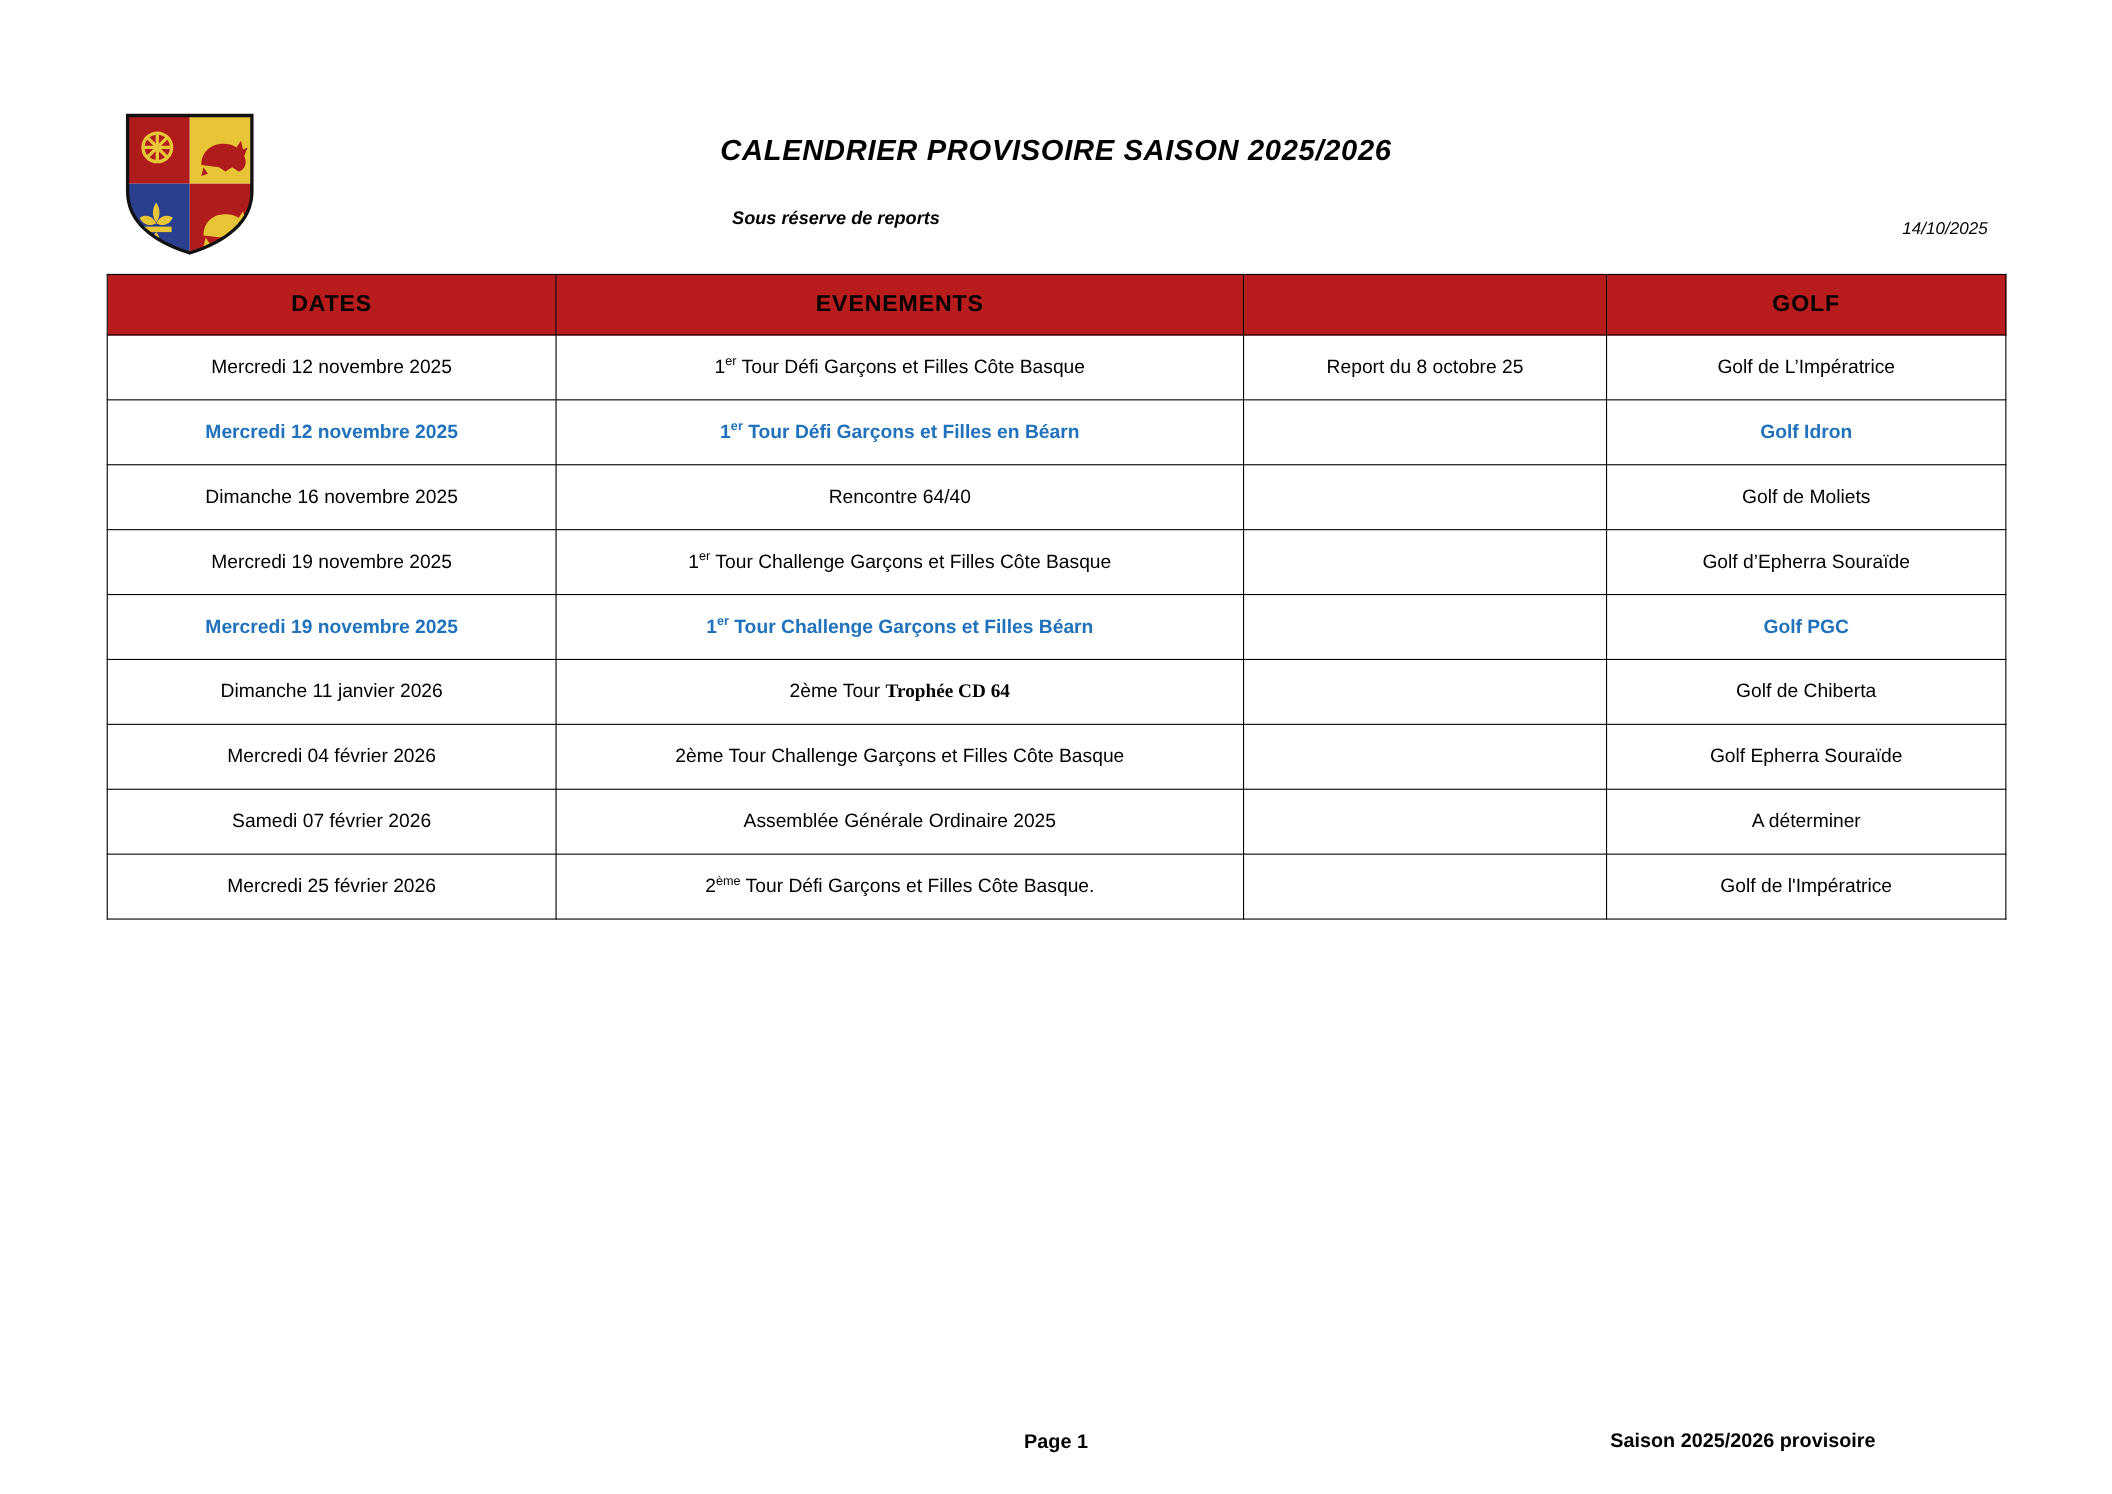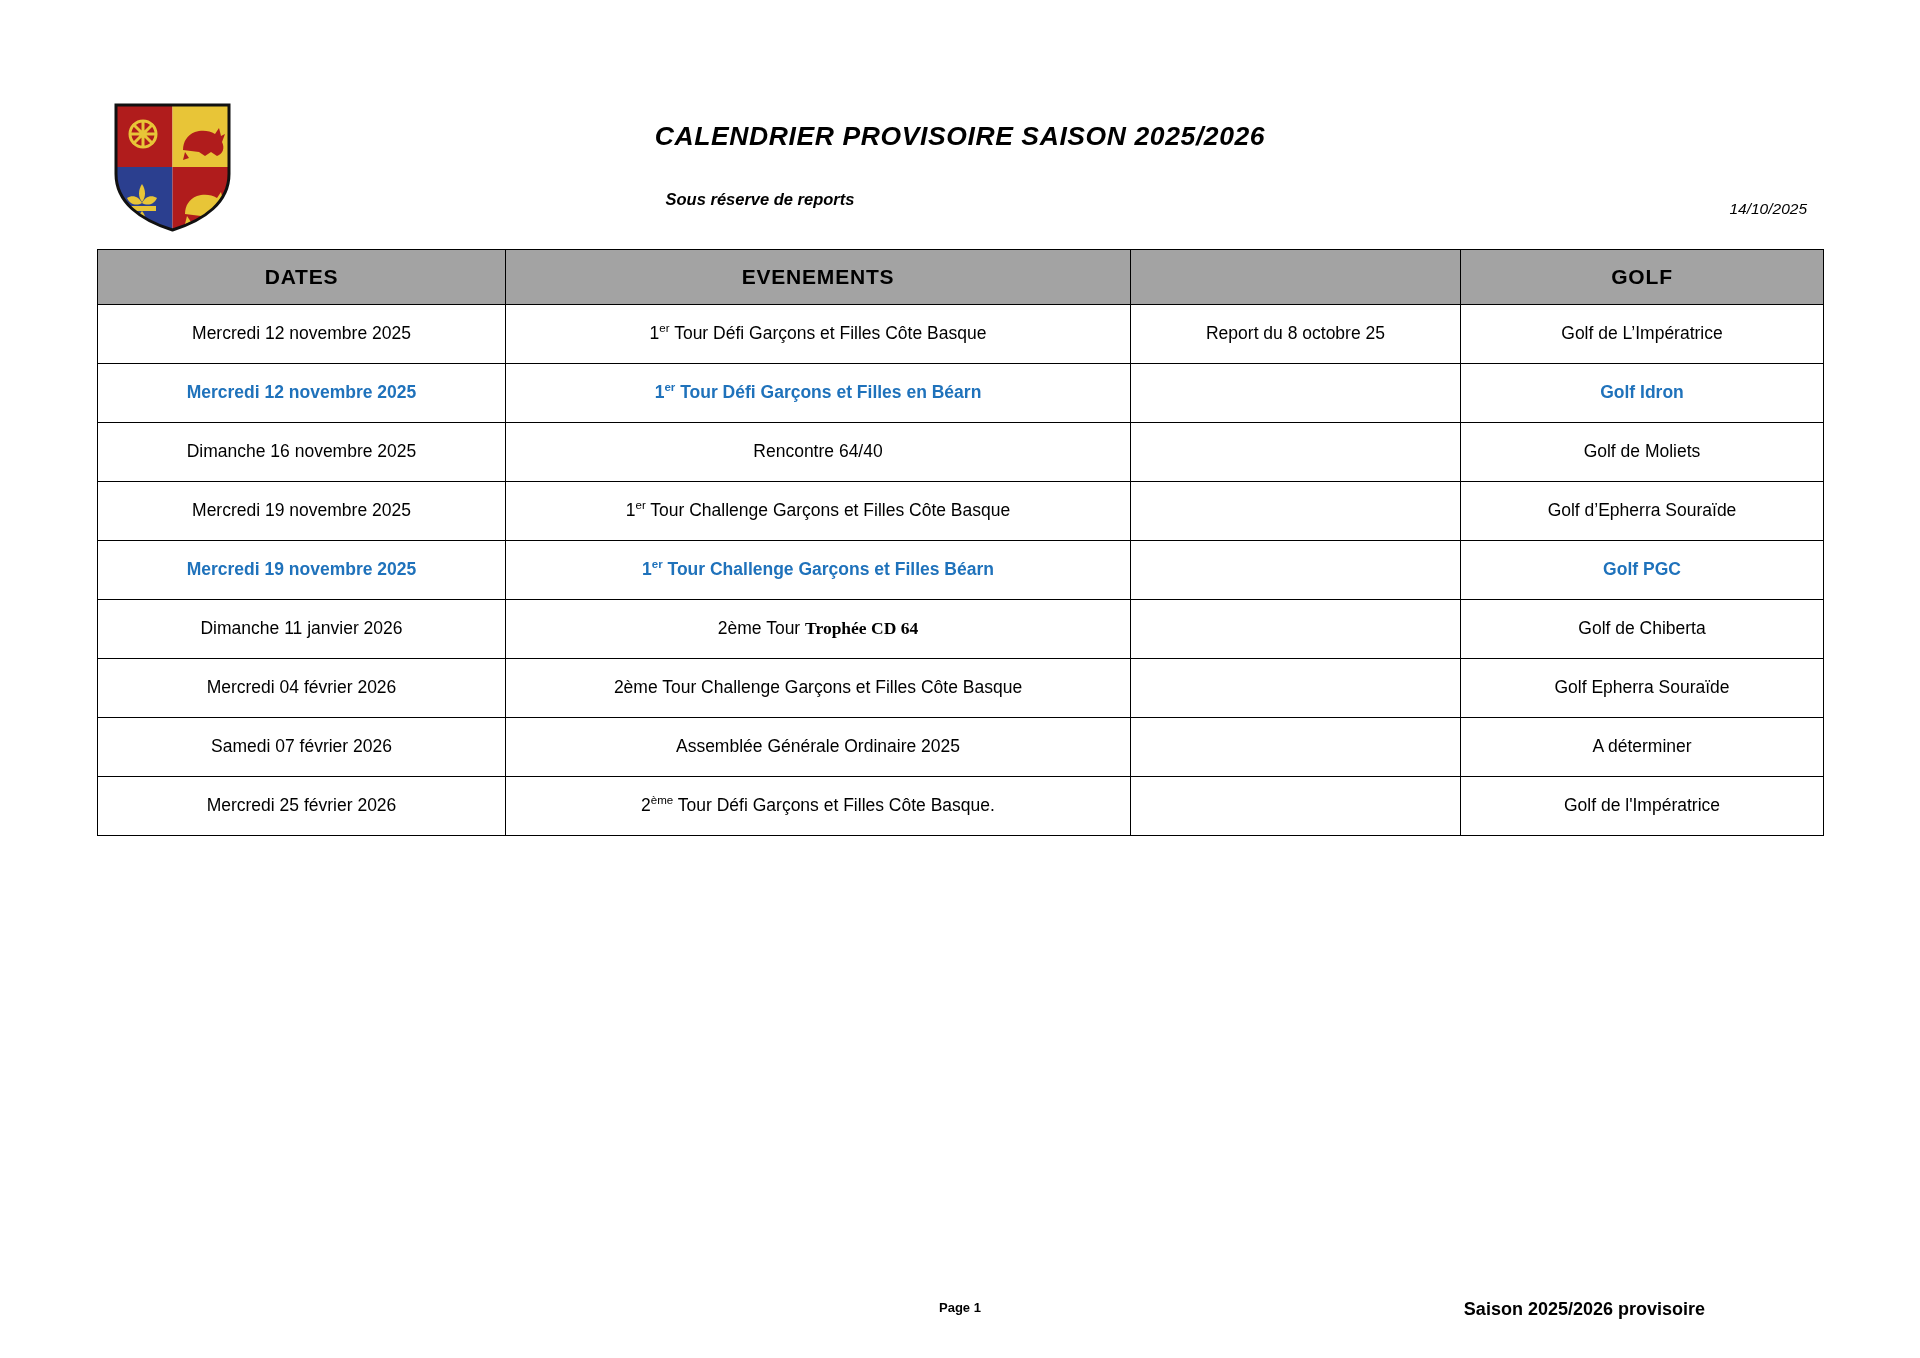--- a/index.html
+++ b/index.html
@@ -75,21 +75,21 @@
   table.cal td, table.cal th {
     border: 1.6px solid #000000;
     padding: 0;
     vertical-align: middle;
     text-align: center;
     height: 58px;
     font-size: 17.5px;
     font-weight: normal;
   }
   table.cal thead th {
-    background: #a3a3a3;
+    background: #b91c1c;
     height: 54px;
     font-size: 21px;
     font-weight: bold;
     letter-spacing: 0.8px;
   }
   .col-dates   { width: 408px; }
   .col-events  { width: 625px; }
   .col-note    { width: 330px; }
   .col-golf    { width: 363px; }
 
@@ -103,21 +103,21 @@
   .b { font-weight: bold; font-family: Liberation Serif, serif; }
   sup { font-size: 0.66em; vertical-align: super; line-height: 0; }
 
   
   .footer-page {
     position: absolute;
     left: 0;
     top: 1300px;
     width: 1920px;
     text-align: center;
-    font-size: 13px;
+    font-size: 18px;
     font-weight: bold;
   }
   .footer-right {
     position: absolute;
     right: 215px;
     top: 1299px;
     font-size: 18px;
     font-weight: bold;
   }
 </style>

